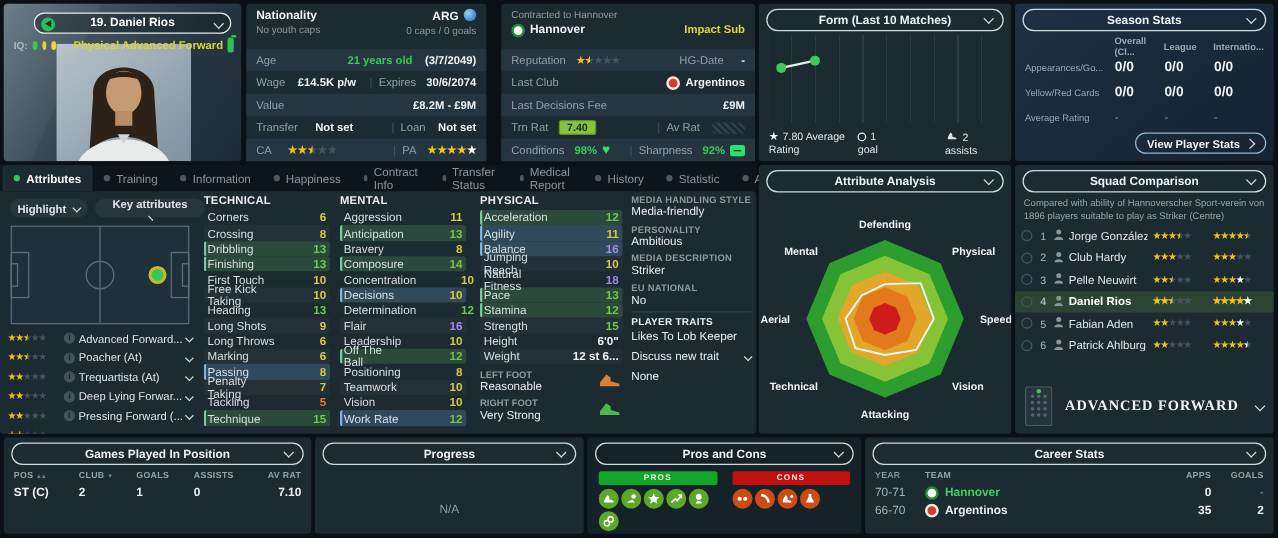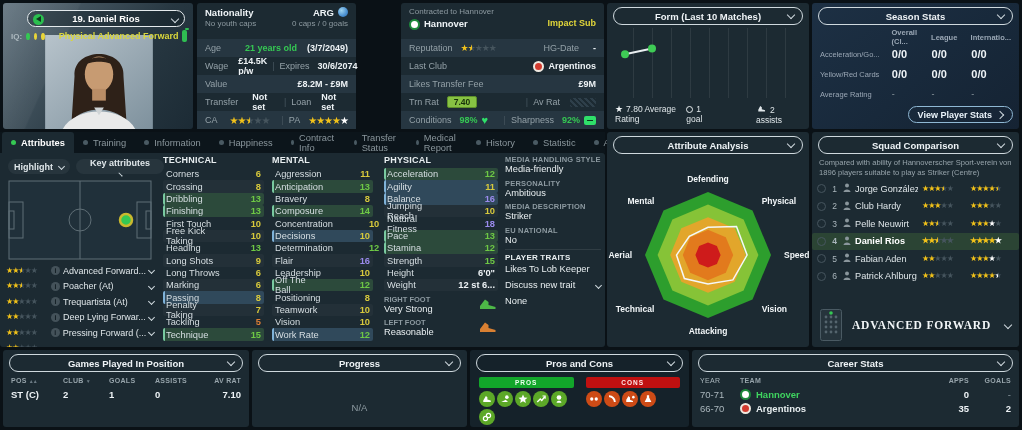--- a/index.html
+++ b/index.html
@@ -23,21 +23,21 @@
   .scout-ic{position:absolute;left:5px;top:2.5px;width:11px;height:11px;border-radius:50%;background:#2bbf4f;display:flex;align-items:center;justify-content:center;}
   .scout-ic .tri{width:0;height:0;border-top:3px solid transparent;border-bottom:3px solid transparent;border-right:5px solid #103820;}
   .iq-row{position:absolute;left:8px;top:27px;right:6px;display:flex;align-items:center;gap:4px;}
   .iq-row .iq{font-size:8px;color:#aebac0;font-weight:bold;}
   .dot{width:7px;height:7px;border-radius:50%;display:inline-block;}
   .d-green{background:#35c853;} .d-yellow{background:#e8d53a;}
   .role{margin-left:10px;font-size:9px;font-weight:bold;color:#d9d63c;white-space:nowrap;}
   .battery{margin-left:auto;width:9px;height:12px;background:#2fbf52;border-radius:2px;position:relative;}
   .battery:before{content:"";position:absolute;top:-2px;left:2.5px;width:4px;height:2px;background:#2fbf52;border-radius:1px;}
   
-  .inf{left:197px;top:3px;width:159px;height:126px;display:flex;flex-direction:column;}
+  .inf{left:197px;top:3px;width:192px;height:126px;display:flex;flex-direction:column;}
   .ctr{left:401px;top:3px;width:203px;height:126px;display:flex;flex-direction:column;}
   .r1{height:36px;display:flex;padding:4px 8px 0 8px;box-sizing:border-box;}
   .rw{height:18px;display:flex;align-items:center;padding:0 8px;font-size:9px;box-sizing:border-box;}
   .stripe{background:#263641;}
   .stack{display:flex;flex-direction:column;line-height:1.3;}
   .ra{text-align:right;align-items:flex-end;}
   .tiny{font-size:8px;color:#8d9aa1;}
   .big{font-size:9.5px;font-weight:bold;color:#eef3f6;}
   .globe{width:10px;height:10px;border-radius:50%;background:radial-gradient(circle at 35% 35%,#9fd4f0,#4a8fd0 60%,#2a6aa8);display:inline-block;margin-left:4px;vertical-align:-1px;}
   .badge-h{width:11px;height:11px;border-radius:50%;background:#fff;border:2px solid #1d8a3c;box-sizing:border-box;display:inline-block;}
@@ -258,21 +258,21 @@
       <span class="lab">HG-Date</span>
       <span class="b" style="margin-left:14px">-</span>
     </div>
     <div class="rw">
       <span class="lab">Last Club</span>
       <span class="grow"></span>
       <span class="badge-a"></span>
       <span class="b" style="margin-left:4px">Argentinos</span>
     </div>
     <div class="rw stripe">
-      <span class="lab">Likes Transfer Fee</span>
+      <span class="lab">Last Decisions Fee</span>
       <span class="grow"></span>
       <span class="b">£9M</span>
     </div>
     <div class="rw">
       <span class="lab">Trn Rat</span>
       <span class="trn-badge">7.40</span>
       <span class="grow"></span>
         <span class="sep">|</span>
       <span class="lab">Av Rat</span>
       <span class="hatch" style="margin-left:10px"></span>
@@ -316,21 +316,21 @@
       <i class="chev"></i>
     </div>
     <div class="stable" id="season-table">
         <div class="strow hd">
           <span class="sl"></span>
           <span class="sv">Overall (Cl...</span>
           <span class="sv">League</span>
           <span class="sv">Internatio...</span>
         </div>
         <div class="strow">
-          <span class="sl">Acceleration/Go...</span>
+          <span class="sl">Appearances/Go...</span>
           <span class="sv">0/0</span>
           <span class="sv">0/0</span>
           <span class="sv">0/0</span>
         </div>
         <div class="strow">
           <span class="sl">Yellow/Red Cards</span>
           <span class="sv">0/0</span>
           <span class="sv">0/0</span>
           <span class="sv">0/0</span>
         </div>
@@ -605,31 +605,31 @@
           <div class="arow">
             <span class="alab">Height</span>
             <span class="aval v-txt">6'0"</span>
           </div>
           <div class="arow">
             <span class="alab">Weight</span>
             <span class="aval v-txt">12 st 6...</span>
           </div>
         </div>
       <div class="foot-blk">
+        <div class="fl">LEFT FOOT</div>
+        <div class="fv">Reasonable</div>
+        <svg class="boot" width="20" height="12" viewBox="0 0 20 12">
+            <path d="M2 8 L7 1.5 L10.5 4 L10.5 7 L17.5 9 L17.5 11 L2 11 Z" fill="#d98032"></path>
+          </svg>
+      </div>
+      <div class="foot-blk">
         <div class="fl">RIGHT FOOT</div>
         <div class="fv">Very Strong</div>
         <svg class="boot" width="20" height="12" viewBox="0 0 20 12">
             <path d="M2 8 L7 1.5 L10.5 4 L10.5 7 L17.5 9 L17.5 11 L2 11 Z" fill="#4db847"></path>
-          </svg>
-      </div>
-      <div class="foot-blk">
-        <div class="fl">LEFT FOOT</div>
-        <div class="fv">Reasonable</div>
-        <svg class="boot" width="20" height="12" viewBox="0 0 20 12">
-            <path d="M2 8 L7 1.5 L10.5 4 L10.5 7 L17.5 9 L17.5 11 L2 11 Z" fill="#d98032"></path>
           </svg>
       </div>
     </div>
 
     <div class="acol c-media">
       <div class="mlab" style="margin-top:0">MEDIA HANDLING STYLE</div>
       <div class="mrow">Media-friendly</div>
       <div class="mlab">PERSONALITY</div>
       <div class="mrow">Ambitious</div>
       <div class="mlab">MEDIA DESCRIPTION</div>

